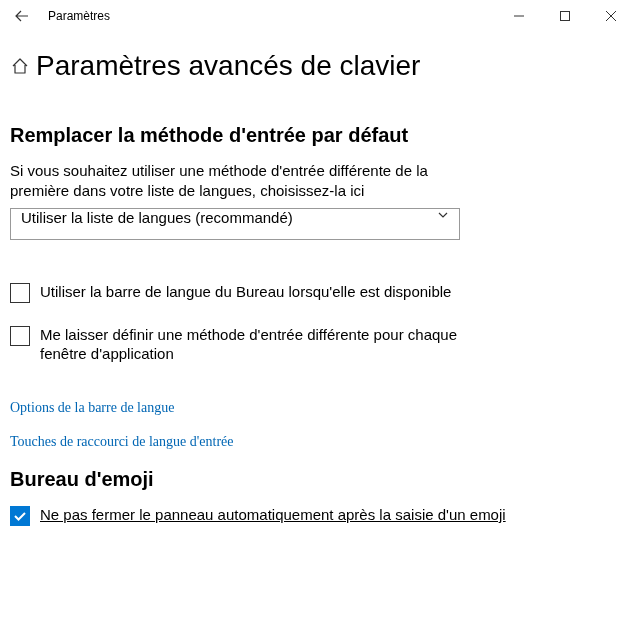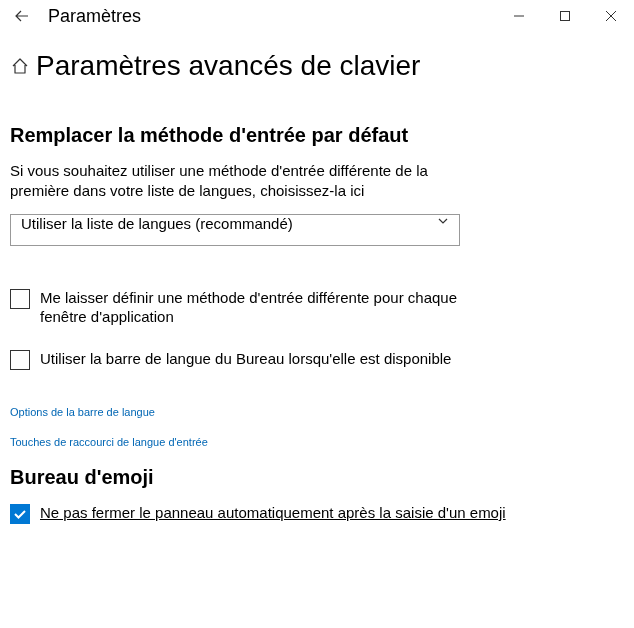--- a/index.html
+++ b/index.html
@@ -23,21 +23,21 @@
     }
     .titlebar-back {
       width: 24px;
       height: 24px;
       display: flex;
       align-items: center;
       justify-content: center;
       cursor: pointer;
     }
     .titlebar-title {
-      font-size: 18px;
+      font-size: 12px;
       margin-left: 14px;
       color: #000;
     }
     .titlebar-spacer {
       flex: 1;
     }
     .win-controls {
       display: flex;
       height: 32px;
     }
@@ -74,21 +74,21 @@
     .section-title {
       font-size: 20px;
       font-weight: 700;
       margin-bottom: 14px;
       color: #000;
     }
     .section-desc {
       font-size: 15px;
       color: #000;
       line-height: 1.35;
-      margin-bottom: 12px;
+      margin-bottom: 6px;
       max-width: 440px;
     }
     .dropdown {
       width: 450px;
       height: 32px;
       border: 1px solid #999;
       display: flex;
       align-items: flex-start;
       justify-content: space-between;
       padding: 0 10px;
@@ -124,25 +124,26 @@
       display: block;
     }
     .checkbox svg {
       display: none;
     }
     .checkbox-label {
       line-height: 1.3;
       cursor: pointer;
     }
     .link {
-      font-size: 11px;
+      font-size: 14px;
       color: #0066b4;
       cursor: pointer;
       margin-bottom: 18px;
       display: block;
+      font-family: Liberation Serif, serif;
     }
     .section-gap {
     }
   </style>
 </head>
 <body>
 
 <div class="titlebar">
   <div class="titlebar-back">
     <svg width="14" height="14" viewBox="0 0 14 14">
@@ -187,28 +188,28 @@
     <svg width="12" height="12" viewBox="0 0 12 12">
       <path d="M2 4 L6 8 L10 4" stroke="#333" stroke-width="1.2" fill="none"></path>
     </svg>
   </div>
 
 
   <div class="checkbox-row">
     <div class="checkbox">
       
     </div>
-    <div class="checkbox-label">Me laisser définir une méthode d'entrée différente pour chaque fenêtre d'application</div>
+    <div class="checkbox-label">Utiliser la barre de langue du Bureau lorsqu'elle est disponible</div>
   </div>
 
   <div class="checkbox-row">
     <div class="checkbox">
       
     </div>
-    <div class="checkbox-label">Utiliser la barre de langue du Bureau lorsqu'elle est disponible</div>
+    <div class="checkbox-label">Me laisser définir une méthode d'entrée différente pour chaque fenêtre d'application</div>
   </div>
 
   <div style="height:14px"></div>
   <a class="link">Options de la barre de langue</a>
   <a class="link section-gap">Touches de raccourci de langue d'entrée</a>
 
   <div class="section-title">Bureau d'emoji</div>
 
   <div class="checkbox-row" style="max-width:560px;text-decoration:underline;">
     <div class="checkbox checked">

